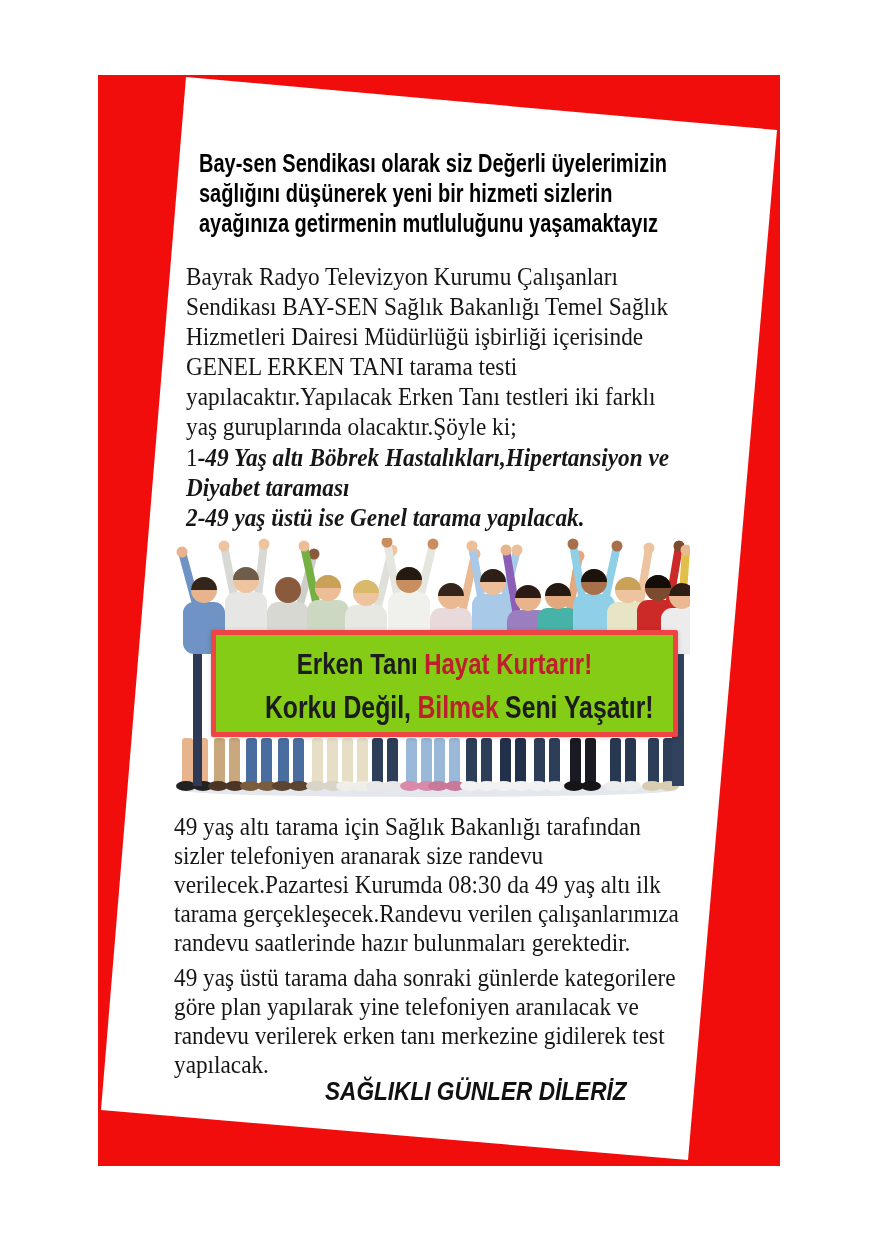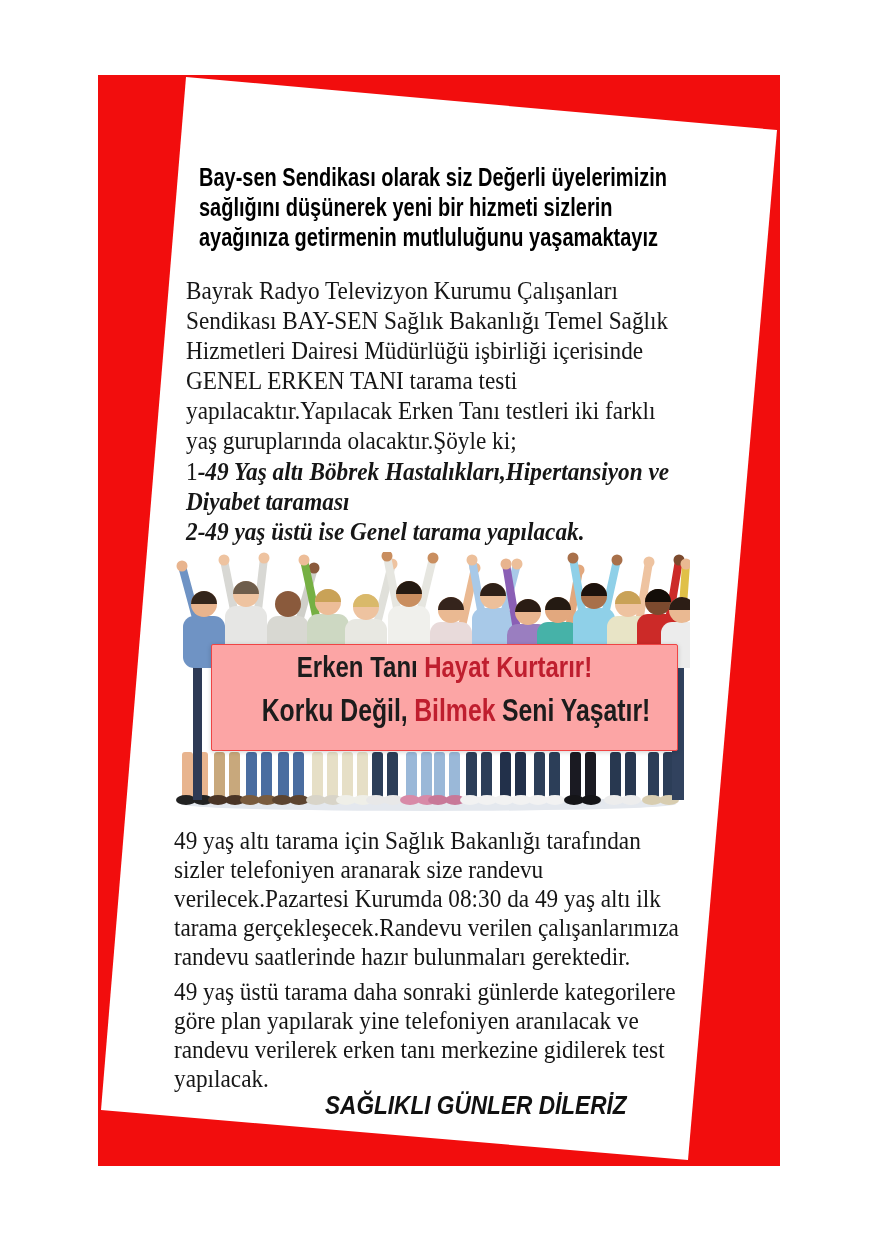--- a/index.html
+++ b/index.html
@@ -2,44 +2,44 @@
 <html style="--red: #f20d0d; --banner_red: #bf1e2e; --ink: #161616;"><head>
 <meta charset="utf-8">
 <style>
   html,body{margin:0;padding:0;background:#ffffff;}
   .stage{position:relative;width:877px;height:1240px;background:#fff;overflow:hidden;
          font-family:"Liberation Sans",sans-serif;}
   .red-rect{position:absolute;left:98px;top:75px;width:682px;height:1091px;
             background:var(--red,#f20d0d);z-index:1;}
   .sheet{position:absolute;inset:0;background:#ffffff;z-index:2;
          clip-path:polygon(186px 77px,777px 130px,688px 1160px,101px 1110px);}
-  .content{position:absolute;inset:0;z-index:3;color:var(--ink,#151515);margin-top:14px;}
+  .content{position:absolute;inset:0;z-index:3;color:var(--ink,#151515);}
 
   
   .hdr{position:absolute;left:199px;top:148px;transform:scaleX(.80);transform-origin:left top;
        font-weight:700;font-size:25px;line-height:30px;white-space:nowrap;color:#000;
        letter-spacing:0px;}
   
   .serif{position:absolute;font-family:"Liberation Serif",serif;font-size:25px;line-height:30px;
          transform:scaleX(.93);transform-origin:left top;white-space:nowrap;color:#161616;}
   .intro{left:186px;top:262px;}
   .list{left:186px;top:443px;font-weight:700;font-style:italic;}
   .list .num{font-style:normal;font-weight:400;}
   .p3{left:174px;top:812px;line-height:29px;}
   .p4{left:174px;top:963px;line-height:29px;}
   .footer{position:absolute;left:325px;top:1076px;width:300px;text-align:center;
           font-style:italic;font-weight:700;font-size:26px;white-space:nowrap;
           transform:scaleX(.87);transform-origin:left top;color:#111;}
 
   
   .photo{position:absolute;left:166px;top:538px;width:524px;height:272px;background:#fff;}
   .photo svg{position:absolute;left:0;top:0;}
-  .banner{position:absolute;left:45px;top:92px;width:467px;height:107px;background:#fca5a5;
-          border:1px solid #ef4444;border-radius:2px;box-shadow:0 1px 5px rgba(0,0,0,.18);
-          text-align:center;box-sizing:border-box;}
+  .banner{position:absolute;left:45px;top:92px;width:467px;height:107px;background:#84cc16;
+          border:5px solid #ef4444;border-radius:2px;box-shadow:0 1px 5px rgba(0,0,0,.18);
+          text-align:center;box-sizing:border-box;padding-top:7px;}
   .bline{white-space:nowrap;font-weight:700;transform:scaleX(.80);transform-origin:center top;}
   .b1{font-size:30px;line-height:44px;}
   .b2{font-size:31px;line-height:44px;}
   .bk{color:#1c1c1c;}
   .rd{color:var(--banner_red,#bf1e2e);}
   .bline span{margin:0 4px;}
 </style>
 </head>
 <body>
 

